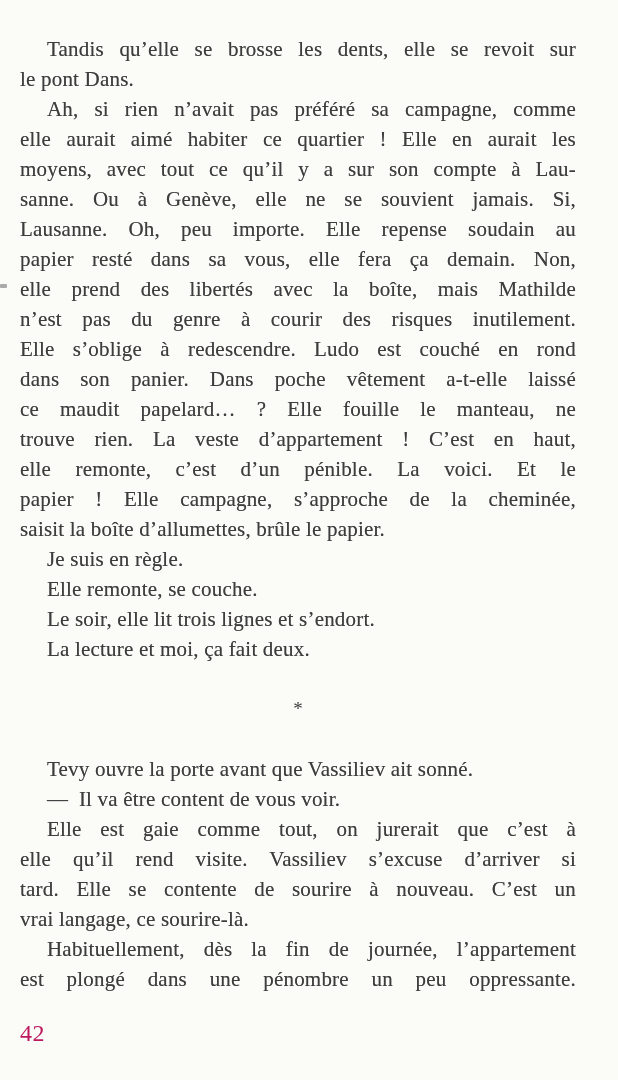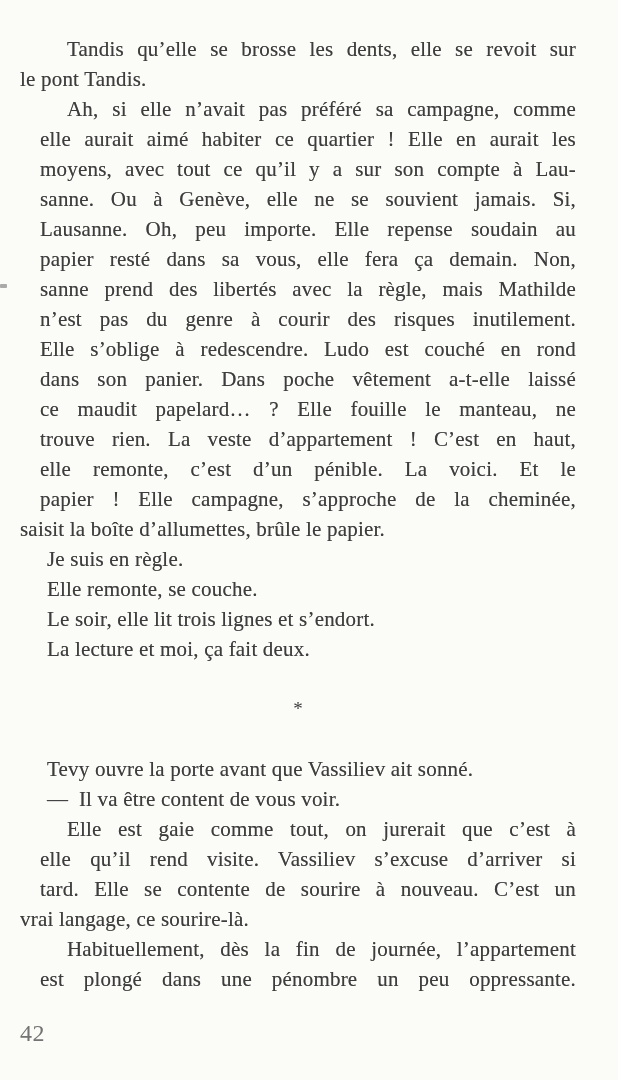--- a/index.html
+++ b/index.html
@@ -37,65 +37,64 @@
     text-align: left;
     letter-spacing: 0.2px;
     text-shadow: 0 0 0.5px rgba(61,61,61,0.55);
   }
   .line.indent {
     text-indent: 27px;
   }
   .line.just {
     text-align: justify;
     text-align-last: justify;
-    margin-left: 20px;
   }
   .separator {
     height: 90px;
     display: flex;
     align-items: center;
     justify-content: center;
     font-size: 19px;
     color: var(--ink);
   }
   .page-number {
     position: absolute;
     left: 20px;
     top: 1018px;
     font-size: 24px;
     line-height: 30px;
-    color: #737373;
+    color: #be185d;
     letter-spacing: 0.5px;
   }
   .scan-artifact {
     position: absolute;
     left: 0;
     top: 284px;
     width: 7px;
     height: 4px;
     background: #8f8f8f;
     opacity: 0.75;
     border-radius: 1px;
   }
 </style>
 </head>
 <body>
 
 <div class="book-page">
   <div class="text-block">
     <div class="section">
         <div class="line indent just">Tandis qu’elle se brosse les dents, elle se revoit sur</div>
-        <div class="line">le pont Tandis.</div>
-        <div class="line indent just">Ah, si elle n’avait pas préféré sa campagne, comme</div>
+        <div class="line">le pont Dans.</div>
+        <div class="line indent just">Ah, si rien n’avait pas préféré sa campagne, comme</div>
         <div class="line just">elle aurait aimé habiter ce quartier ! Elle en aurait les</div>
         <div class="line just">moyens, avec tout ce qu’il y a sur son compte à Lau-</div>
         <div class="line just">sanne. Ou à Genève, elle ne se souvient jamais. Si,</div>
         <div class="line just">Lausanne. Oh, peu importe. Elle repense soudain au</div>
         <div class="line just">papier resté dans sa vous, elle fera ça demain. Non,</div>
-        <div class="line just">sanne prend des libertés avec la règle, mais Mathilde</div>
+        <div class="line just">elle prend des libertés avec la boîte, mais Mathilde</div>
         <div class="line just">n’est pas du genre à courir des risques inutilement.</div>
         <div class="line just">Elle s’oblige à redescendre. Ludo est couché en rond</div>
         <div class="line just">dans son panier. Dans poche vêtement a-t-elle laissé</div>
         <div class="line just">ce maudit papelard… ? Elle fouille le manteau, ne</div>
         <div class="line just">trouve rien. La veste d’appartement ! C’est en haut,</div>
         <div class="line just">elle remonte, c’est d’un pénible. La voici. Et le</div>
         <div class="line just">papier ! Elle campagne, s’approche de la cheminée,</div>
         <div class="line">saisit la boîte d’allumettes, brûle le papier.</div>
         <div class="line indent">Je suis en règle.</div>
         <div class="line indent">Elle remonte, se couche.</div>

